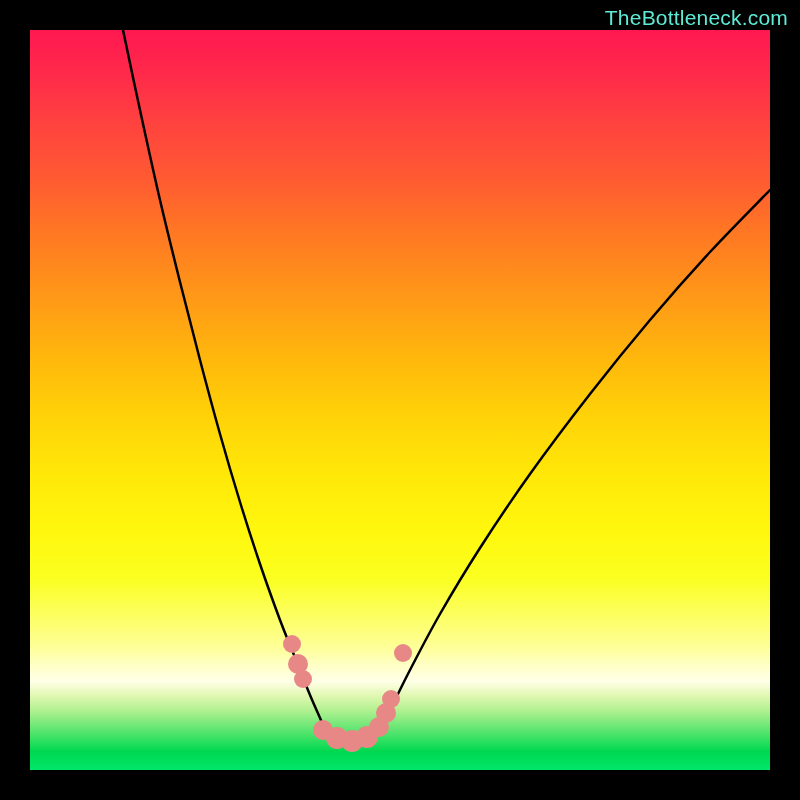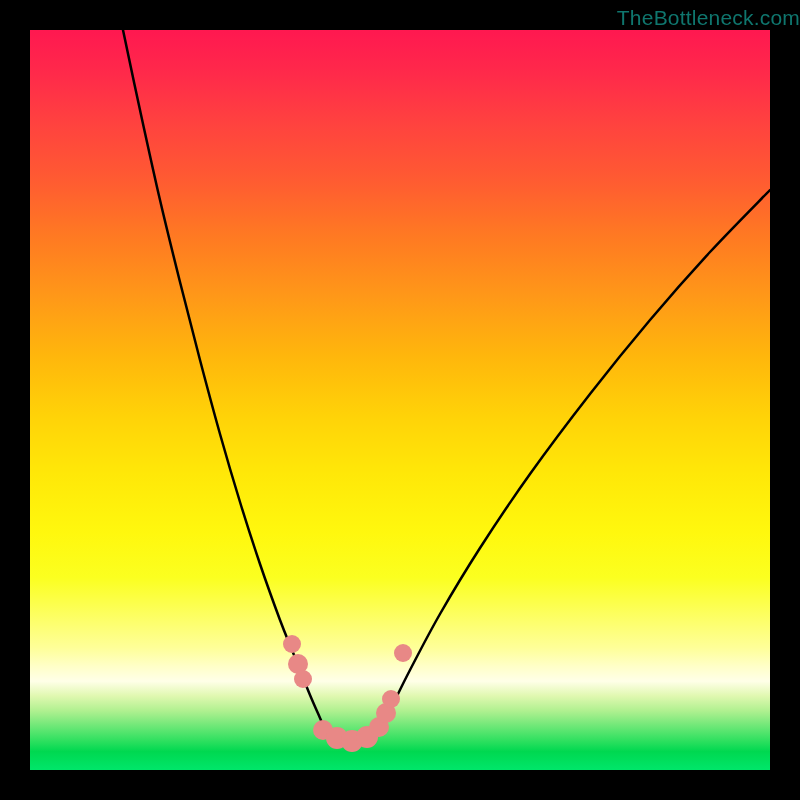--- a/index.html
+++ b/index.html
@@ -7,22 +7,22 @@
     width: 800px;
     height: 800px;
     background: #000;
     position: relative;
     font-family: Arial, sans-serif;
     overflow: hidden;
   }
   .watermark {
     position: absolute;
     top: 6px;
-    right: 0;
-    color: #0f766e;
+    right: 12px;
+    color: #5eead4;
     font-size: 21px;
     font-weight: 500;
     z-index: 10;
     letter-spacing: 0.2px;
   }
   .plot-area {
     position: absolute;
     left: 30px;
     top: 30px;
     width: 740px;

